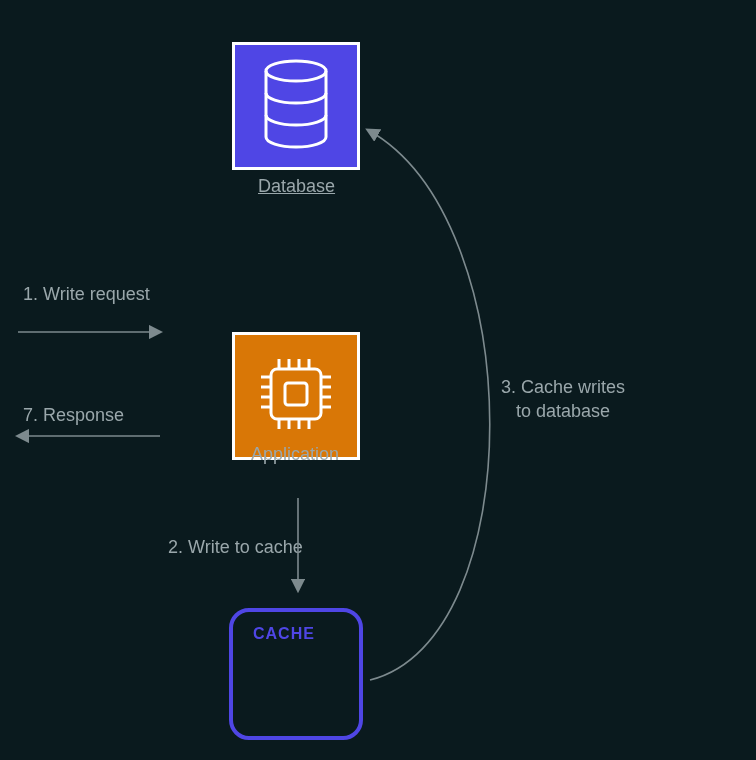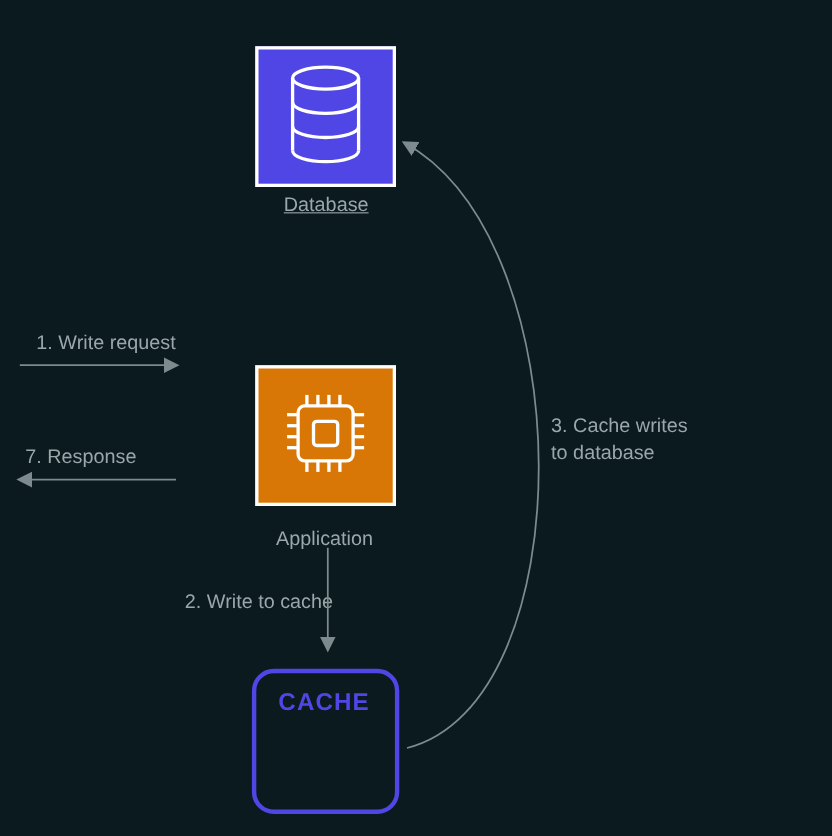--- a/index.html
+++ b/index.html
@@ -40,21 +40,21 @@
     height: 132px;
     border: 4px solid #4f46e5;
     border-radius: 20px;
     background: transparent;
   }
   .cache-text {
     position: absolute;
     left: 253px;
     top: 625px;
     color: #4f46e5;
-    font-size: 22px;
+    font-size: 16px;
     font-weight: 700;
     letter-spacing: 1px;
   }
   .node-label {
     position: absolute;
     color: #9aa7ab;
     font-size: 18px;
   }
   .step-label {
     position: absolute;
@@ -111,29 +111,29 @@
           <line x1="20" y1="58" x2="10" y2="58"></line>
 
         <line x1="70" y1="28" x2="80" y2="28"></line>
           <line x1="70" y1="38" x2="80" y2="38"></line>
           <line x1="70" y1="48" x2="80" y2="48"></line>
           <line x1="70" y1="58" x2="80" y2="58"></line>
       </g>
     </svg>
   </span>
 </div>
-<div class="node-label" style="left:251px; top:479px;">Application</div>
+<div class="node-label" style="left:251px; top:444px;">Application</div>
 
 <div class="cache-box"></div>
 <div class="cache-text">CACHE</div>
 
-<div class="step-label" style="left:23px; top:299px;margin-left:10px;">1. Write request</div>
+<div class="step-label" style="left:23px; top:282px;">1. Write request</div>
 <div class="step-label" style="left:23px; top:403px;">7. Response</div>
 <div class="step-label" style="left:168px; top:535px;">2. Write to cache</div>
-<div class="step-label" style="left:501px; top:375px; white-space:pre-line;">3. Cache writes
+<div class="step-label" style="left:501px; top:375px; white-space:pre-line;text-align:center;">3. Cache writes
 to database</div>
 
 <svg class="overlay">
   <defs>
     <marker id="arrowhead" markerWidth="9" markerHeight="9" refX="7" refY="4.5" orient="auto">
       <path d="M0,0 L9,4.5 L0,9 Z" fill="#7d8a8e"></path>
     </marker>
   </defs>
   <g stroke="#7d8a8e" stroke-width="1.6" fill="none">
 

